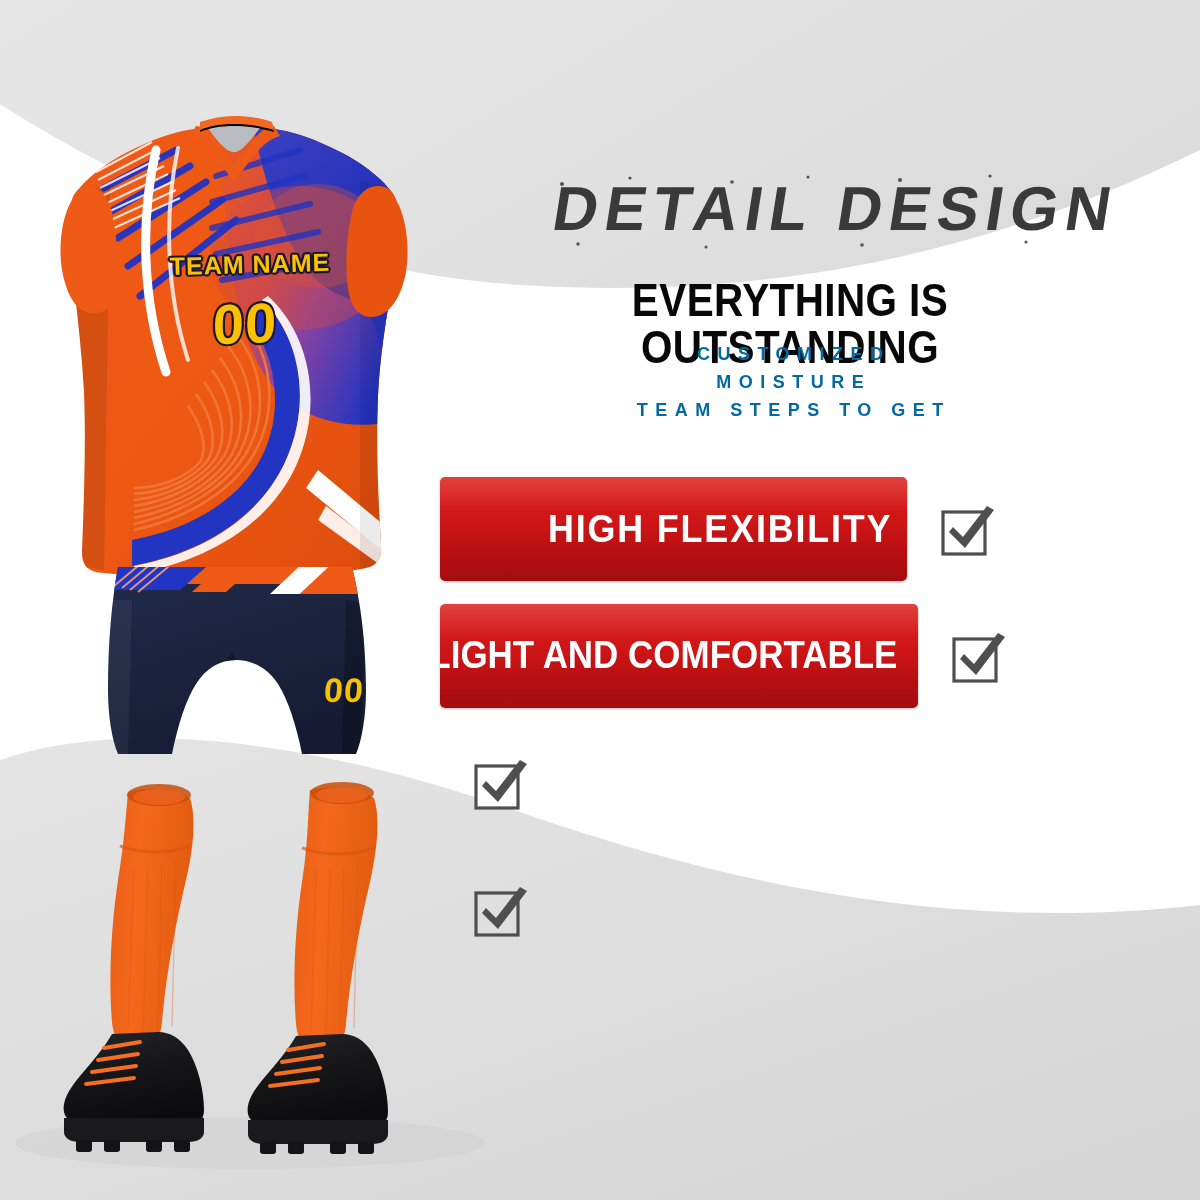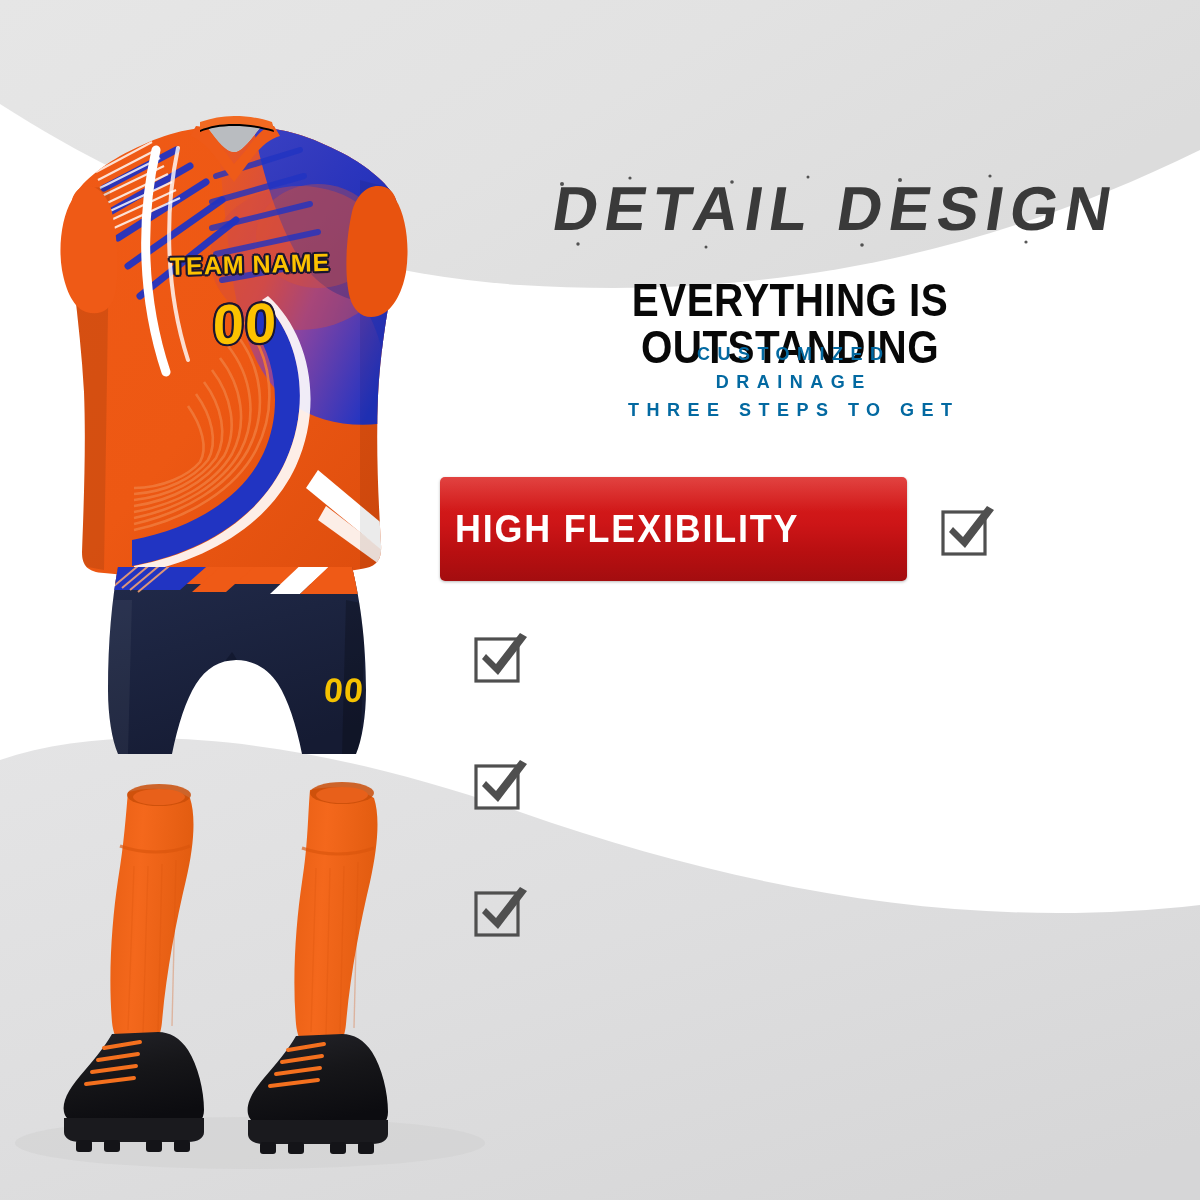--- a/index.html
+++ b/index.html
@@ -123,21 +123,21 @@
     align-items: center;
   }
   .feature-bar {
     position: relative;
     height: 104px;
     border-radius: 5px;
     background: linear-gradient(to bottom, #dc1f1c 0%, #cd1517 45%, #b80f11 72%, #a30d0f 100%);
     box-shadow: 0 1px 3px rgba(0,0,0,0.28);
     display: flex;
     align-items: center;
-    justify-content: flex-start;
+    justify-content: flex-end;
     overflow: hidden;
   }
   .feature-bar::after {
     content: "";
     position: absolute;
     left: 0; right: 0; top: 0;
     height: 34%;
     background: linear-gradient(to bottom, rgba(255,255,255,0.16), rgba(255,255,255,0));
     pointer-events: none;
   }
@@ -454,39 +454,42 @@
           <circle cx="392" cy="77" r="1.8"></circle>
             <circle cx="556" cy="74" r="1.6"></circle>
         </g>
       </svg>
     </div>
 
     <div class="subhead">EVERYTHING IS OUTSTANDING</div>
 
     <div class="taglines">
       <div class="tagline">CUSTOMIZED</div>
-      <div class="tagline">DRAINAGE</div>
-      <div class="tagline">THREE STEPS TO GET</div>
+      <div class="tagline">MOISTURE</div>
+      <div class="tagline">TEAM STEPS TO GET</div>
     </div>
 
     <div class="features">
 
       <div class="feature-row row-1">
         <div class="feature-bar">
           <span class="feature-label">HIGH FLEXIBILITY</span>
         </div>
         <div class="check-wrap">
           <svg class="check-svg" viewBox="0 0 62 62">
             <rect x="6" y="14" width="42" height="42" fill="#ffffff" stroke="#4f4f4f" stroke-width="3.2"></rect>
             <path d="M12,34 L16,29 L26,39 L50,8 L57,12 L28,50 Z" fill="#4f4f4f"></path>
           </svg>
         </div>
       </div>
 
       <div class="feature-row row-2">
+        <div class="feature-bar">
+          <span class="feature-label">LIGHT AND COMFORTABLE</span>
+        </div>
         <div class="check-wrap">
           <svg class="check-svg" viewBox="0 0 62 62">
             <rect x="6" y="14" width="42" height="42" fill="#ffffff" stroke="#4f4f4f" stroke-width="3.2"></rect>
             <path d="M12,34 L16,29 L26,39 L50,8 L57,12 L28,50 Z" fill="#4f4f4f"></path>
           </svg>
         </div>
       </div>
 
       <div class="feature-row row-3">
         <div class="check-wrap">

